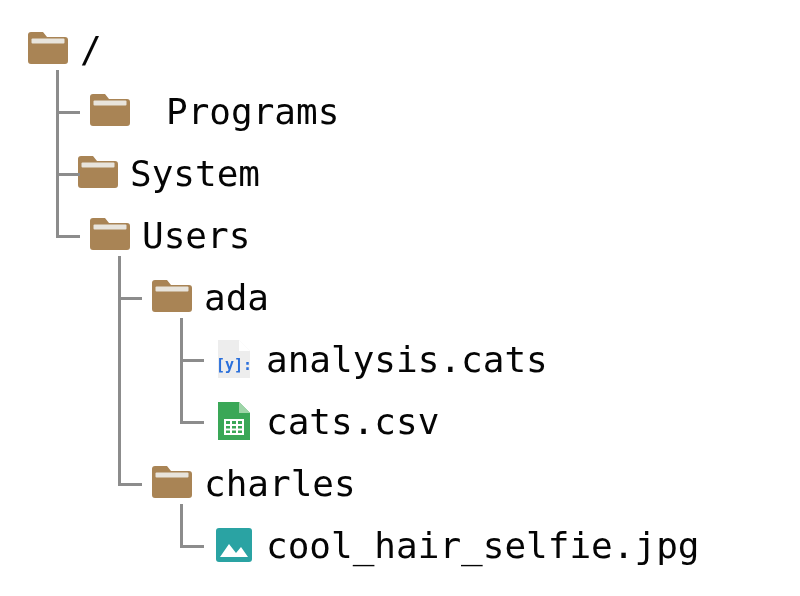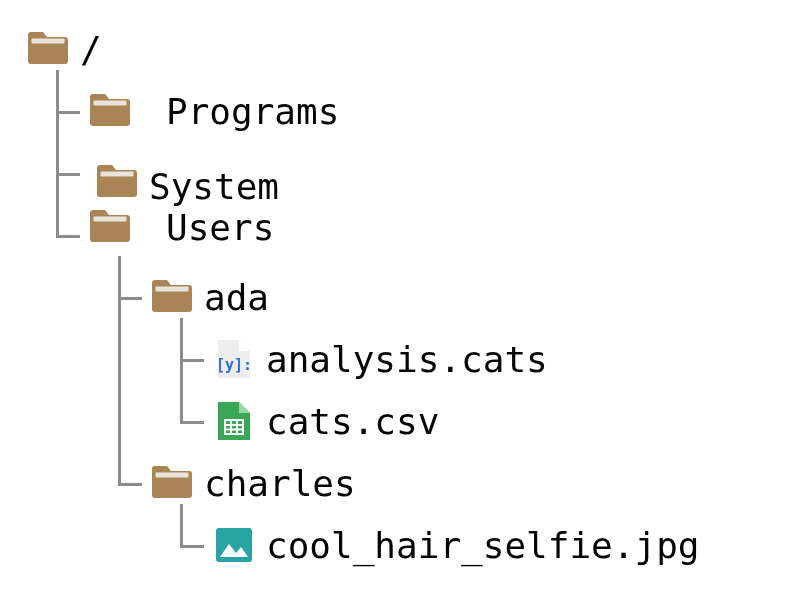--- a/index.html
+++ b/index.html
@@ -77,30 +77,30 @@
     </div>
     <div class="node" style="left: 88px; top: 80px; gap: 24px;">
       <span class="icon">
         <svg viewBox="0 0 44 44" xmlns="http://www.w3.org/2000/svg">
           <path d="M2 8 a3 3 0 0 1 3-3 h12 l4 5 h18 a3 3 0 0 1 3 3 v21 a3 3 0 0 1 -3 3 h-34 a3 3 0 0 1 -3 -3 z" fill="#a98455"></path>
           <rect x="5.5" y="11.5" width="33" height="5" rx="1" fill="#e8e4dc"></rect>
         </svg>
       </span>
       <span class="node-label">Programs</span>
     </div>
-    <div class="node" style="left: 95px; top: 142px; align-items: flex-end;">
+    <div class="node" style="left: 76px; top: 142px;">
       <span class="icon">
         <svg viewBox="0 0 44 44" xmlns="http://www.w3.org/2000/svg">
           <path d="M2 8 a3 3 0 0 1 3-3 h12 l4 5 h18 a3 3 0 0 1 3 3 v21 a3 3 0 0 1 -3 3 h-34 a3 3 0 0 1 -3 -3 z" fill="#a98455"></path>
           <rect x="5.5" y="11.5" width="33" height="5" rx="1" fill="#e8e4dc"></rect>
         </svg>
       </span>
       <span class="node-label">System</span>
     </div>
-    <div class="node" style="left: 88px; top: 196px; gap: 24px;">
+    <div class="node" style="left: 88px; top: 204px;">
       <span class="icon">
         <svg viewBox="0 0 44 44" xmlns="http://www.w3.org/2000/svg">
           <path d="M2 8 a3 3 0 0 1 3-3 h12 l4 5 h18 a3 3 0 0 1 3 3 v21 a3 3 0 0 1 -3 3 h-34 a3 3 0 0 1 -3 -3 z" fill="#a98455"></path>
           <rect x="5.5" y="11.5" width="33" height="5" rx="1" fill="#e8e4dc"></rect>
         </svg>
       </span>
       <span class="node-label">Users</span>
     </div>
     <div class="node" style="left: 150px; top: 266px;">
       <span class="icon">

